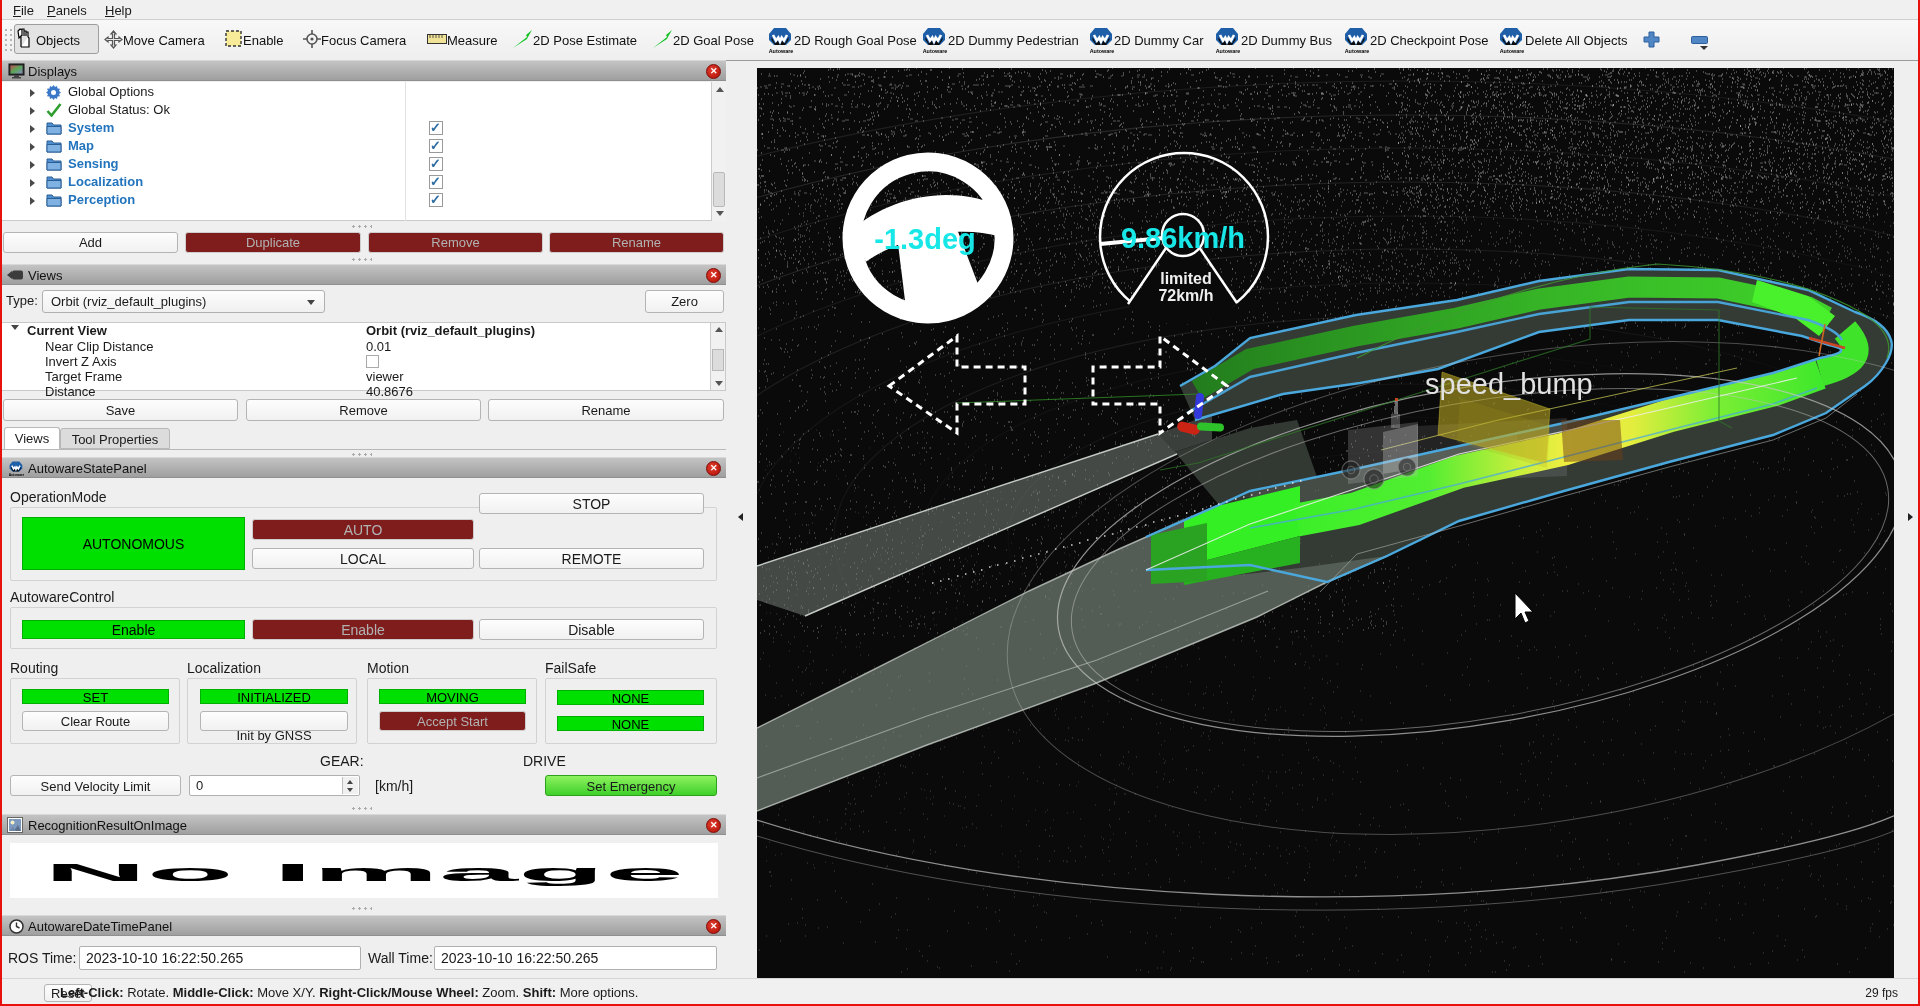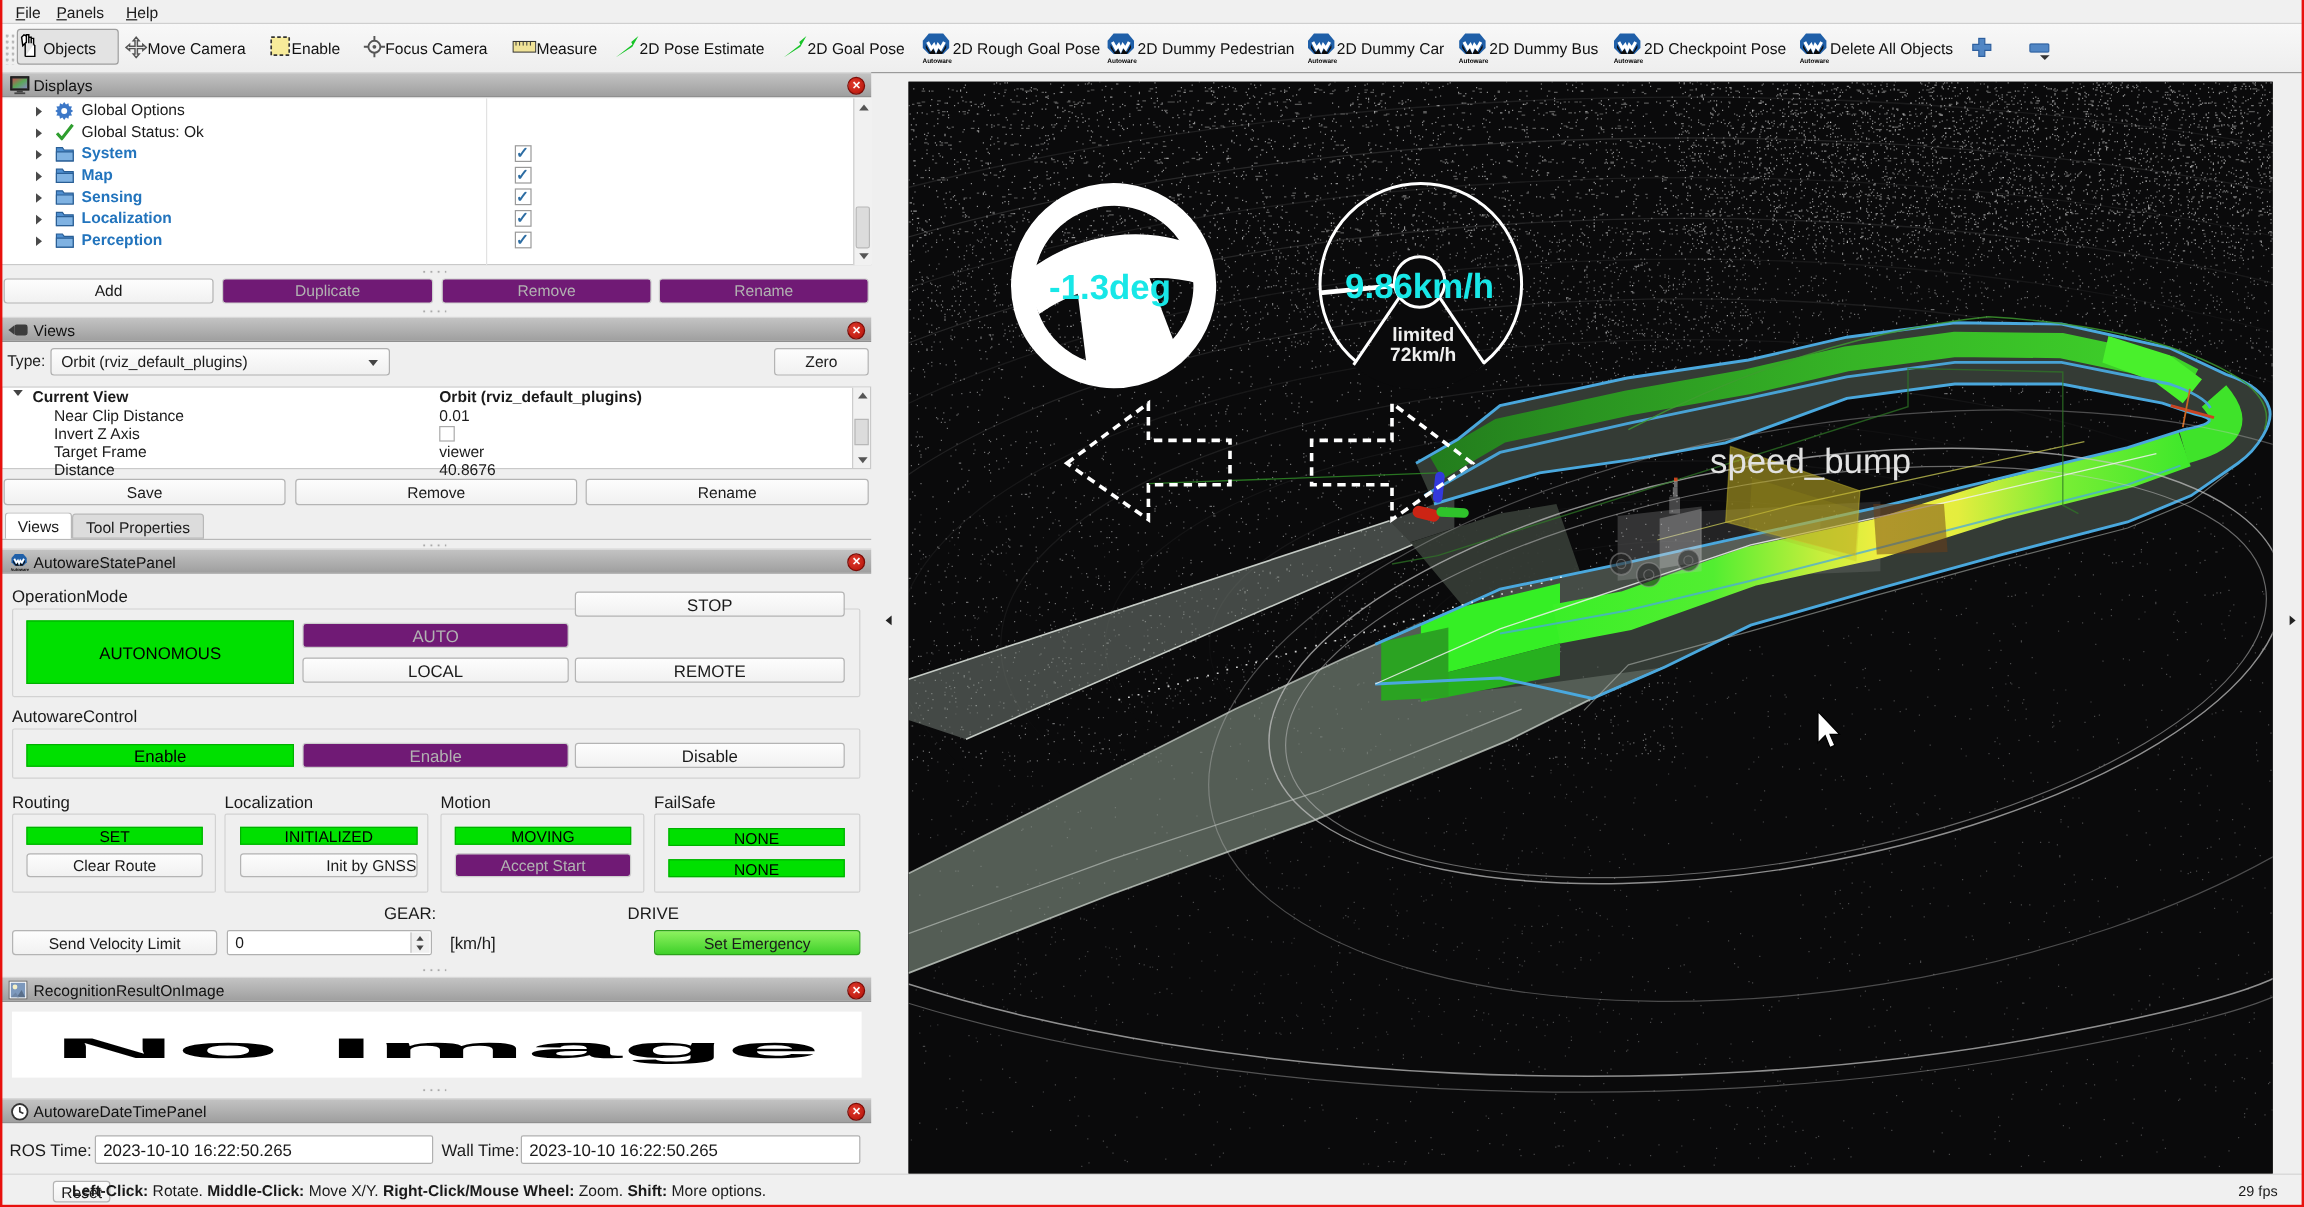--- a/index.html
+++ b/index.html
@@ -13,21 +13,21 @@
 .tbtxt{position:absolute;top:13px;font-size:13px;color:#111;white-space:nowrap;}
 #grip{left:4px;top:8px;width:8px;height:26px;background-image:radial-gradient(circle at 2px 2px,#b5b5b5 1.1px,transparent 1.3px);background-size:5px 5px;}
 #interactbtn{left:14px;top:4px;width:85px;height:30px;background:#e3e3e3;border:1px solid #9e9e9e;border-radius:3px;}
 
 .ptitle{left:1px;width:725px;height:21px;background:linear-gradient(180deg,#c3c3c3,#9f9f9f);border-top:1px solid #d8d8d8;border-bottom:1px solid #8f8f8f;}
 .ptitle .txt{position:absolute;left:27px;top:3px;font-size:13px;color:#111;}
 .closeb{position:absolute;right:5px;top:3px;width:15px;height:15px;border-radius:8px;background:radial-gradient(circle at 5px 5px,#e23b2e,#b01005);border:1px solid #7c0b06;}
 .closeb:before{content:"✕";position:absolute;left:3px;top:1px;font-size:9px;color:#fff;font-weight:bold;}
 
 .btn{position:absolute;background:linear-gradient(180deg,#fdfdfd,#f1f1f1);border:1px solid #b4b4b4;border-radius:3px;text-align:center;color:#1a1a1a;font-size:13px;}
-.btn.dis{background:#701a75;border-color:#cecece;color:#b2b2b2;}
+.btn.dis{background:#7f1d1d;border-color:#cecece;color:#b2b2b2;}
 .green{background:#00e000;border:1px solid #00b000;text-align:center;color:#000;}
 
 .trow{position:absolute;white-space:nowrap;font-size:13px;margin-left:20px;}
 .tri{display:inline-block;width:0;height:0;border-left:5px solid #4a4a4a;border-top:4px solid transparent;border-bottom:4px solid transparent;margin-right:6px;}
 .chk{position:absolute;left:409px;width:14px;height:14px;background:#fff;border:1px solid #9a9a9a;}
 .chk:before{content:"✓";position:absolute;left:0px;top:-2px;color:#2d6da3;font-weight:bold;font-size:13px;}
 .splitdots{position:absolute;left:352px;width:20px;height:3px;background-image:radial-gradient(circle at 1.5px 1.5px,#aaa 1px,transparent 1.2px);background-size:6px 3px;}
 .gbox{position:absolute;border:1px solid #d2d2d2;border-radius:2px;}
 </style>
 </head>
@@ -288,21 +288,21 @@
 <div class="abs" style="left:187px;top:660px;font-size:14px;">Localization</div>
 <div class="abs" style="left:367px;top:660px;font-size:14px;">Motion</div>
 <div class="abs" style="left:545px;top:660px;font-size:14px;">FailSafe</div>
 <div class="gbox" style="left:10px;top:678px;width:170px;height:66px;"></div>
 <div class="gbox" style="left:187px;top:678px;width:170px;height:66px;"></div>
 <div class="gbox" style="left:367px;top:678px;width:170px;height:66px;"></div>
 <div class="gbox" style="left:545px;top:678px;width:172px;height:66px;"></div>
 <div class="abs green" style="left:22px;top:689px;width:147px;height:15px;line-height:15px;font-size:13px;">SET</div>
 <div class="btn" style="left:22px;top:711px;width:147px;height:20px;padding-top:2px;">Clear Route</div>
 <div class="abs green" style="left:200px;top:689px;width:148px;height:15px;line-height:15px;font-size:13px;">INITIALIZED</div>
-<div class="btn" style="left:200px;top:711px;width:148px;height:20px;padding-top:2px;text-align:right;">Init by GNSS</div>
+<div class="btn" style="left:200px;top:711px;width:148px;height:20px;padding-top:16px;">Init by GNSS</div>
 <div class="abs green" style="left:379px;top:689px;width:147px;height:15px;line-height:15px;font-size:13px;">MOVING</div>
 <div class="btn dis" style="left:379px;top:711px;width:147px;height:20px;padding-top:2px;">Accept Start</div>
 <div class="abs green" style="left:557px;top:690px;width:147px;height:15px;line-height:15px;font-size:13px;">NONE</div>
 <div class="abs green" style="left:557px;top:716px;width:147px;height:15px;line-height:15px;font-size:13px;">NONE</div>
 <div class="abs" style="left:320px;top:753px;font-size:14px;">GEAR:</div>
 <div class="abs" style="left:523px;top:753px;font-size:14px;">DRIVE</div>
 <div class="btn" style="left:10px;top:775px;width:171px;height:21px;padding-top:3px;">Send Velocity Limit</div>
 <div class="abs" style="left:189px;top:775px;width:171px;height:21px;background:#fff;border:1px solid #b0b0b0;border-radius:2px;">
   <span style="position:absolute;left:6px;top:2px;">0</span>
   <div class="abs" style="right:1px;top:1px;width:16px;height:17px;background:#f0f0f0;border-left:1px solid #c0c0c0;">

